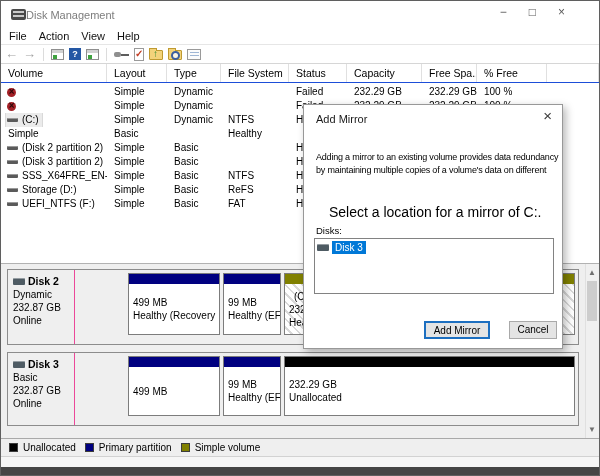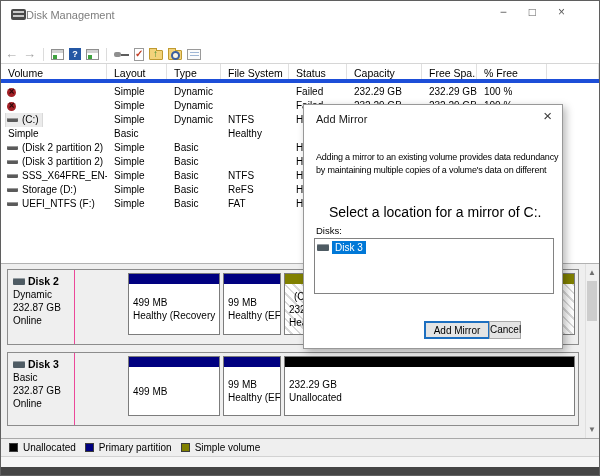--- a/index.html
+++ b/index.html
@@ -50,21 +50,21 @@
                           font-weight:bold; font-size:10px; }
   .ico-folder.search::after { content:""; position:absolute; right:1px; top:0; width:5px; height:5px;
                               border:2px solid #3b5fa0; border-radius:50%; background:rgba(255,255,255,.8); }
   .ico-props { width:14px; height:11px; border:1px solid #9a9a9a; background:#fbfbfb; position:relative; }
   .ico-props::after { content:""; position:absolute; left:2px; top:2px; width:9px; height:6px;
                       background:repeating-linear-gradient(#9fb6d4 0 1px, transparent 1px 3px); }
 
   
   .grid-cols { display:grid; grid-template-columns:106px 60px 54px 68px 58px 75px 55px 70px 1fr; }
   .header-row { position:absolute; top:63px; left:0; right:0; height:19px; font-size:10.5px;
-                background:#fff; border-bottom:4px solid #1d4ed8; }
+                background:#fff; border-bottom:1px solid #1d4ed8; }
   .header-cell { border-right:1px solid #e0e0e0; padding:3px 0 0 7px; white-space:nowrap; overflow:hidden; color:#000; }
   .vol-list { position:absolute; top:82px; left:0; right:0; height:180px; background:#fff; padding-top:2px; }
   .vol-row { height:14px; font-size:10px; line-height:14px; color:#000; }
   .vol-cell { padding-left:7px; white-space:nowrap; overflow:hidden; }
   .vol-name { display:flex; align-items:center; padding-left:5px; overflow:hidden; }
   .name-wrap { display:flex; align-items:center; gap:4px; padding:0 3px 0 1px; white-space:nowrap; }
   .name-wrap.selected { background:#ebebeb; box-shadow:0 0 0 1px #d9d9d9; }
   .ico-vol { width:11px; height:4px; background:#5a5a5a; border-radius:1px;
              box-shadow:inset 0 1px 0 #9a9a9a; flex:none; }
   .ico-failed { width:9px; height:9px; border-radius:50%; background:#a32026; position:relative; flex:none; }
@@ -119,37 +119,43 @@
               line-height:13px; color:#000; white-space:nowrap; }
   .dlg-prompt { position:absolute; left:25px; top:99px; font-size:14px; color:#000; }
   .dlg-disks-label { position:absolute; left:12px; top:120px; font-size:9.5px; color:#000; }
   .listbox { position:absolute; left:10px; top:133px; width:240px; height:56px; background:#fff;
              border:1px solid #828282; padding:2px; }
   .lb-item { display:flex; align-items:center; gap:3px; height:13px; }
   .lb-label { color:#fff; font-size:10px; line-height:13px; padding:0 3px; }
   .dlg-btn { position:absolute; top:216px; height:18px; background:#e4e4e4; font-size:10px;
              text-align:center; line-height:15px; color:#000; }
   .btn-default { left:120px; width:66px; border:2px solid #1d6fc0; }
-  .btn-cancel { left:185px; width:32px; border:1px solid #a9a9a9; }
+  .btn-cancel { left:205px; width:48px; border:1px solid #a9a9a9; }
 </style>
 </head>
 <body>
 
 <div class="window">
 
   <div class="titlebar">
     <span class="ico-app"></span>
     <span class="title-text">Disk Management</span>
     <div class="win-controls">
       <span>−</span>
       <span>□</span>
       <span>×</span>
     </div>
   </div>
 
+  <div class="menubar">
+    <span class="menu-item">File</span>
+    <span class="menu-item">Action</span>
+    <span class="menu-item">View</span>
+    <span class="menu-item">Help</span>
+  </div>
 
   <div class="toolbar">
     <span class="tb-arrow">←</span>
     <span class="tb-arrow">→</span>
     <span class="tb-sep"></span>
     <span class="ico-mmc"></span>
     <span class="ico-help">?</span>
     <span class="ico-mmc"></span>
     <span class="tb-sep"></span>
     <span class="ico-tool"></span>

